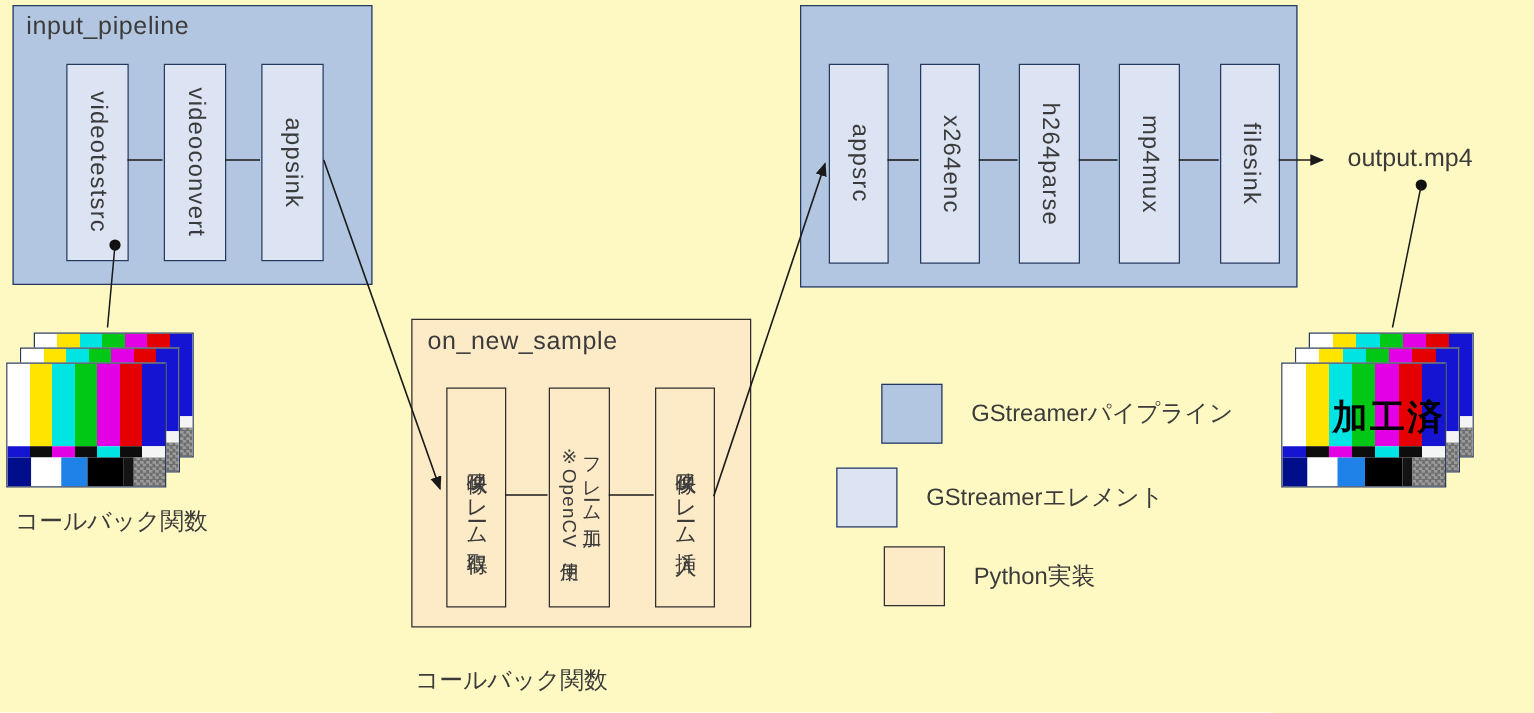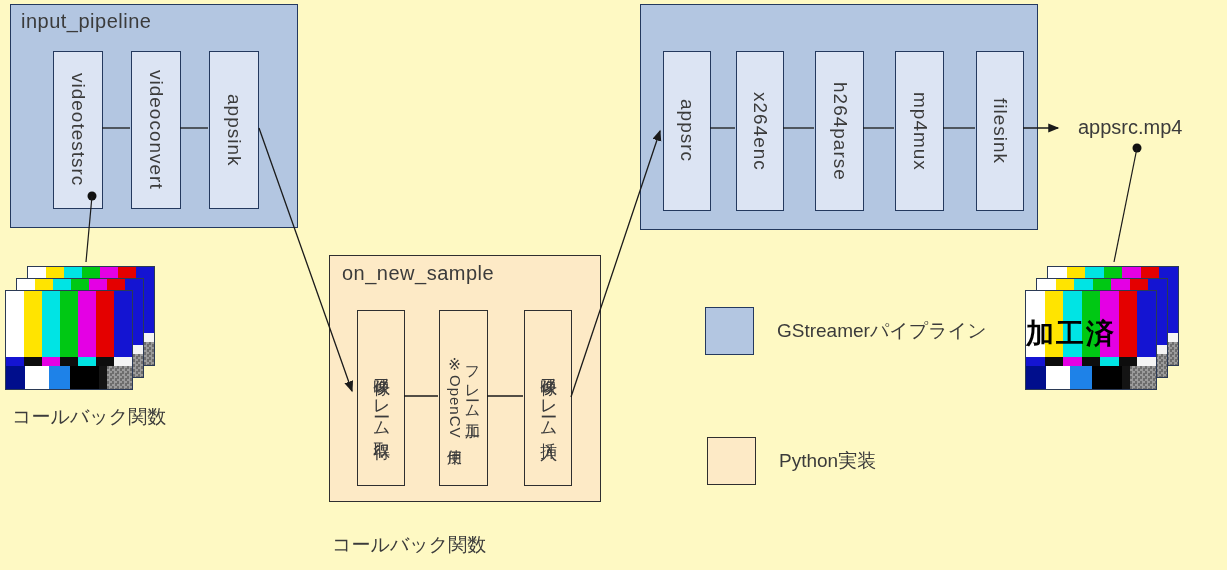--- a/index.html
+++ b/index.html
@@ -77,21 +77,21 @@
   .tp-castel{height:10%;background:linear-gradient(90deg,
       #1414d2 0 14.28%,#0d0d0d 0 28.57%,#e400e4 0 42.85%,#0d0d0d 0 57.14%,
       #00e4e4 0 71.42%,#0d0d0d 0 85.71%,#f4f4f4 0 100%);}
   .tp-bottom{height:23%;display:flex;}
   .tp-b1{width:15%;background:#000e8c;}
   .tp-b2{width:19%;background:#ffffff;}
   .tp-b3{width:17%;background:#1e82e8;}
   .tp-b4{width:23%;background:#000000;}
   .tp-b5{width:6%;background:#141414;}
   .tp-b6{width:20%;background:repeating-conic-gradient(#9a9a9a 0% 25%,#6d6d6d 0% 50%) 0 0/5px 5px;}
-  .stamp{position:absolute;left:0;top:24px;width:100%;text-align:left;
+  .stamp{position:absolute;left:0;top:24px;width:100%;text-align:right;
          font-size:28px;font-weight:600;color:#000;letter-spacing:2px;}
 
   
   .caption{position:absolute;font-size:19px;color:var(--text);white-space:nowrap;}
   #caption-left{left:12px;top:404px;}
   #caption-right{left:988px;top:412px;}
   #output-file{left:1078px;top:116px;font-size:20px;}
   #footnote{position:absolute;left:332px;top:509px;font-size:19px;line-height:26px;color:var(--text);white-space:nowrap;margin-top:23px;}
 
   
@@ -146,20 +146,24 @@
     </div>
     <div class="step" id="step-insert">
       <span class="step-label">映像フレーム挿入</span>
     </div>
   </div>
 
   <div class="legend-row" id="legend-row-1">
     <div class="legend-swatch sw-pipeline"></div>
     <div class="legend-label">GStreamerパイプライン</div>
   </div>
+  <div class="legend-row" id="legend-row-2">
+    <div class="legend-swatch sw-element"></div>
+    <div class="legend-label">GStreamerエレメント</div>
+  </div>
   <div class="legend-row" id="legend-row-3">
     <div class="legend-swatch sw-python"></div>
     <div class="legend-label">Python実装</div>
   </div>
 
   <div class="stack" id="stack-left">
     <div class="testcard card-back">
       <div class="tp-bars"></div>
       <div class="tp-castel"></div>
       <div class="tp-bottom">
@@ -231,21 +235,21 @@
           <span class="tp-b3"></span>
           <span class="tp-b4"></span>
           <span class="tp-b5"></span>
           <span class="tp-b6"></span>
       </div>
       <div class="stamp">加工済</div>
     </div>
   </div>
 
   <div class="caption" id="caption-left">コールバック関数</div>
-  <div class="caption" id="output-file">appsrc.mp4</div>
+  <div class="caption" id="output-file">output.mp4</div>
   <div id="footnote">
     <div>コールバック関数</div>
   </div>
 
   <svg id="wire-overlay" viewBox="0 0 1227 570">
     <defs>
       <marker id="arrowhead" markerWidth="9" markerHeight="8" refX="7.5" refY="3.5" orient="auto">
         <path d="M0,0 L8.5,3.5 L0,7 Z" fill="#1a1a1a"></path>
       </marker>
     </defs>

